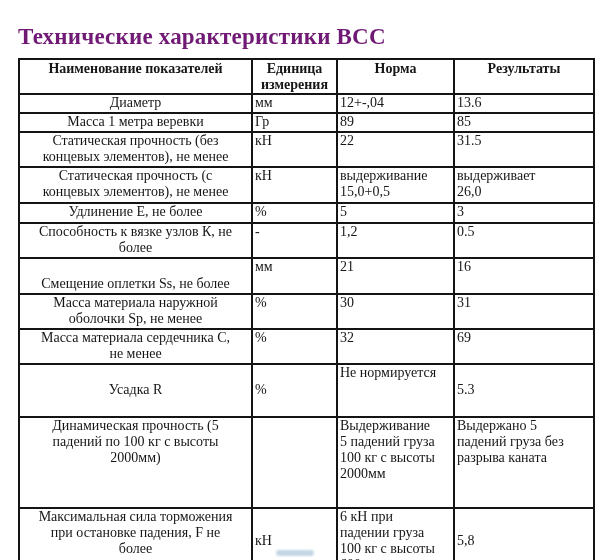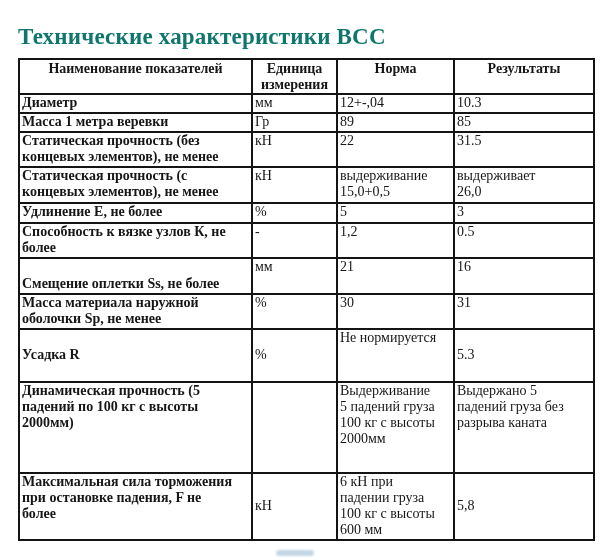--- a/index.html
+++ b/index.html
@@ -16,21 +16,21 @@
     position: absolute;
     left: 18px;
     top: 24px;
     width: 576px;
   }
   .doc-title {
     font-size: 23px;
     font-weight: bold;
     margin: 0 0 8px 0;
     letter-spacing: 0.2px;
-    color: #0f766e;
+    color: #701a75;
     font-family: "Liberation Serif", serif;
   }
   table.spec {
     border-collapse: collapse;
     table-layout: fixed;
     width: 575px;
     background: #ffffff;
   }
   table.spec th,
   table.spec td {
@@ -45,24 +45,23 @@
     font-weight: bold;
     text-align: center;
     vertical-align: top;
     padding: 1px 2px 0;
   }
   table.spec td {
     vertical-align: top;
     padding: 0 2px 1px;
   }
   td.c-name {
-    text-align: left;
+    text-align: center;
     padding-left: 5px;
     padding-right: 4px;
-    font-weight: bold;
   }
   td.c-center {
     text-align: left;
   }
   .vm { vertical-align: middle !important; }
   .vb { vertical-align: bottom !important; }
   .scan-artifact {
     position: absolute;
     left: 276px;
     top: 550px;
@@ -95,21 +94,21 @@
 измерения</th>
         <th>Норма</th>
         <th>Результаты</th>
       </tr>
     </thead>
     <tbody>
       <tr style="height:18px">
         <td class="c-name">Диаметр</td>
         <td class="c-center">мм</td>
         <td class="c-center">12+-,04</td>
-        <td class="c-center">10.3</td>
+        <td class="c-center">13.6</td>
       </tr>
       <tr style="height:18px">
         <td class="c-name">Масса 1 метра веревки</td>
         <td class="c-center">Гр</td>
         <td class="c-center">89</td>
         <td class="c-center">85</td>
       </tr>
       <tr style="height:34px">
         <td class="c-name">Статическая прочность (без
 концевых элементов), не менее</td>
@@ -145,20 +144,27 @@
         <td class="c-center">21</td>
         <td class="c-center">16</td>
       </tr>
       <tr style="height:35px">
         <td class="c-name">Масса материала наружной
 оболочки Sp, не менее</td>
         <td class="c-center">%</td>
         <td class="c-center">30</td>
         <td class="c-center">31</td>
       </tr>
+      <tr style="height:35px">
+        <td class="c-name">Масса материала сердечника С,
+не менее</td>
+        <td class="c-center">%</td>
+        <td class="c-center">32</td>
+        <td class="c-center">69</td>
+      </tr>
       <tr style="height:53px">
         <td class="c-name vm">Усадка R</td>
         <td class="c-center vm">%</td>
         <td class="c-center">Не нормируется</td>
         <td class="c-center vm">5.3</td>
       </tr>
       <tr style="height:91px">
         <td class="c-name">Динамическая прочность (5
 падений по 100 кг с высоты
 2000мм)</td>

